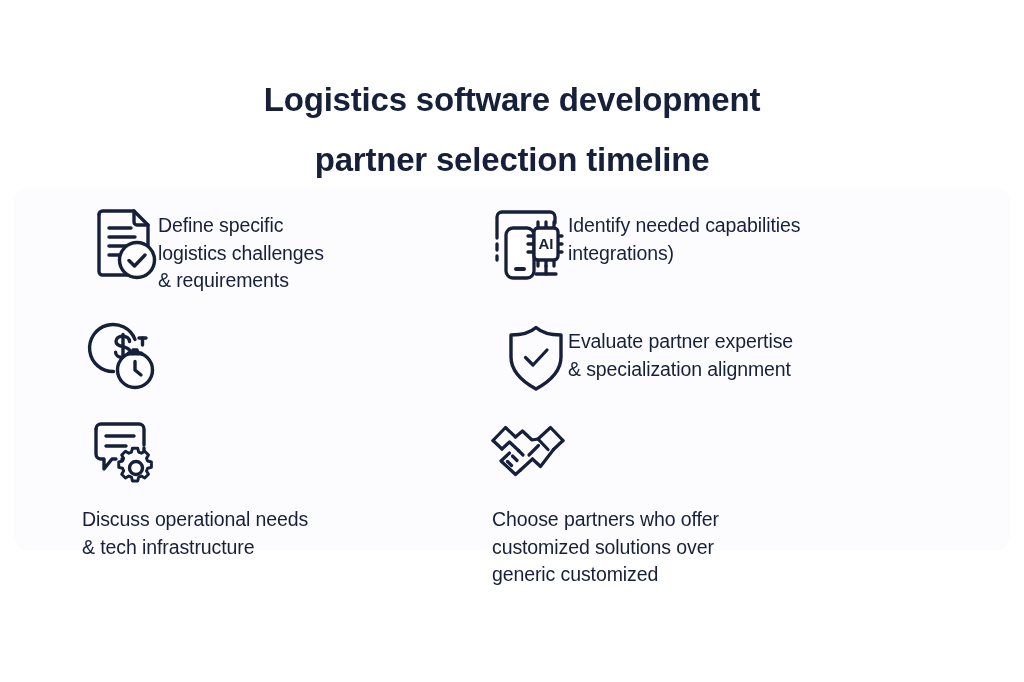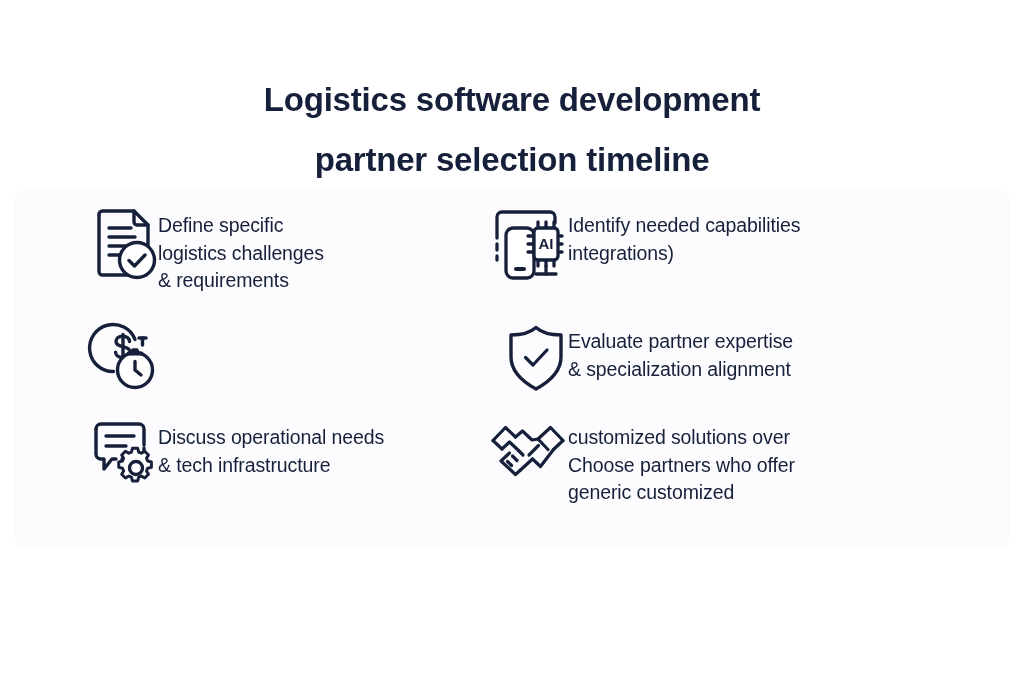--- a/index.html
+++ b/index.html
@@ -65,21 +65,21 @@
   .column.left  { left: 68px; }
   .column.right { left: 476px; }
 
   .item {
     position: absolute;
     display: flex;
     align-items: flex-start;
   }
   .item.row1 { top: 18px; }
   .item.row2 { top: 134px; }
-  .item.row3 { top: 230px; }
+  .item.row3 { top: 230px; flex-direction: column; }
 
   .item-icon {
     flex: 0 0 auto;
     width: 76px;
     height: 80px;
     display: flex;
     align-items: flex-start;
     justify-content: flex-end;
     padding-top: 2px;
   }
@@ -234,21 +234,21 @@
             <path d="M28.5 30.5l4.5 4.5"></path>
             <path d="M22.5 36l4.5 4.5"></path>
             <path d="M17.5 41.5l4 4"></path>
             <path d="M19.5 33l-8.5 8 14.5 13.5 5-4.5"></path>
             <path d="M30.5 50l12-11"></path>
             <path d="M42.5 39l8 7.5 13-17"></path>
             <path d="M48.5 25.5L39 35"></path>
           </svg>
         </div>
         <div class="item-text">
+          <span class="tline">Choose partners who offer</span>
           <span class="tline">customized solutions over</span>
-          <span class="tline">Choose partners who offer</span>
           <span class="tline">generic customized</span>
         </div>
       </div>
     </div>
 
   </div>
 </div>
 
 </body></html>

